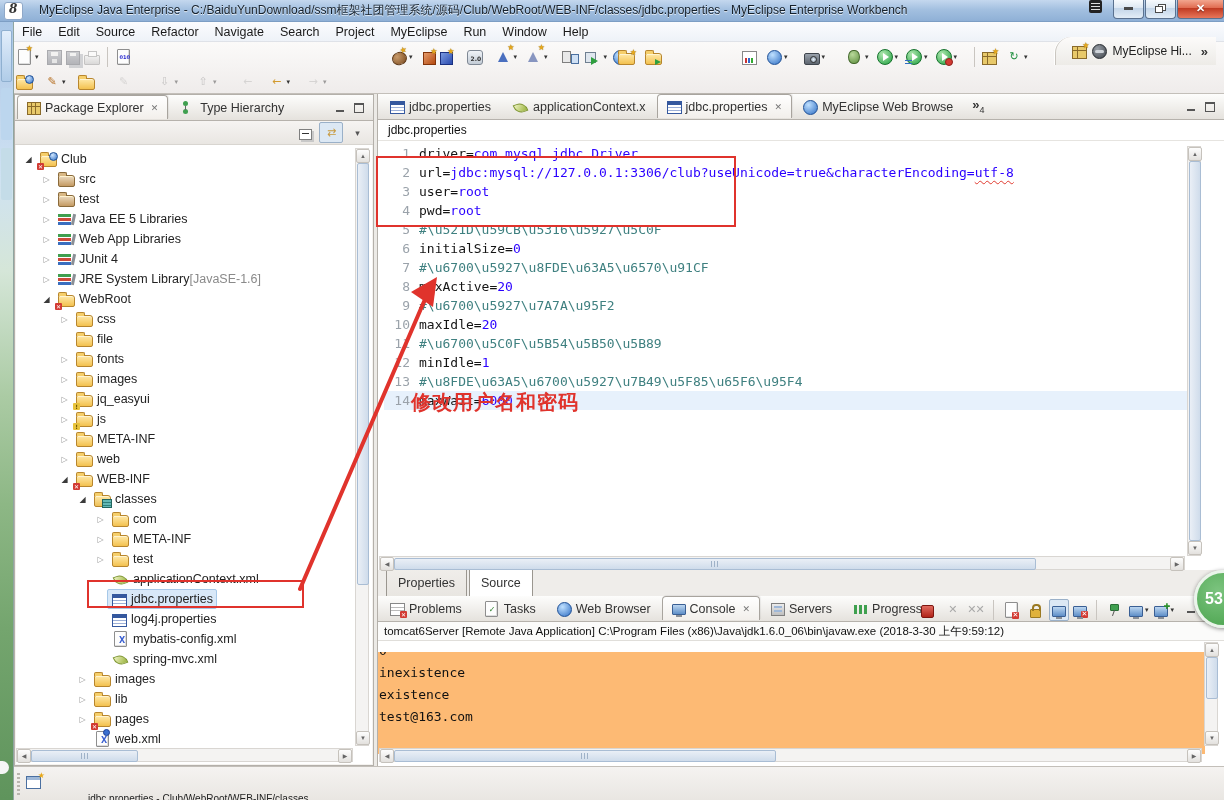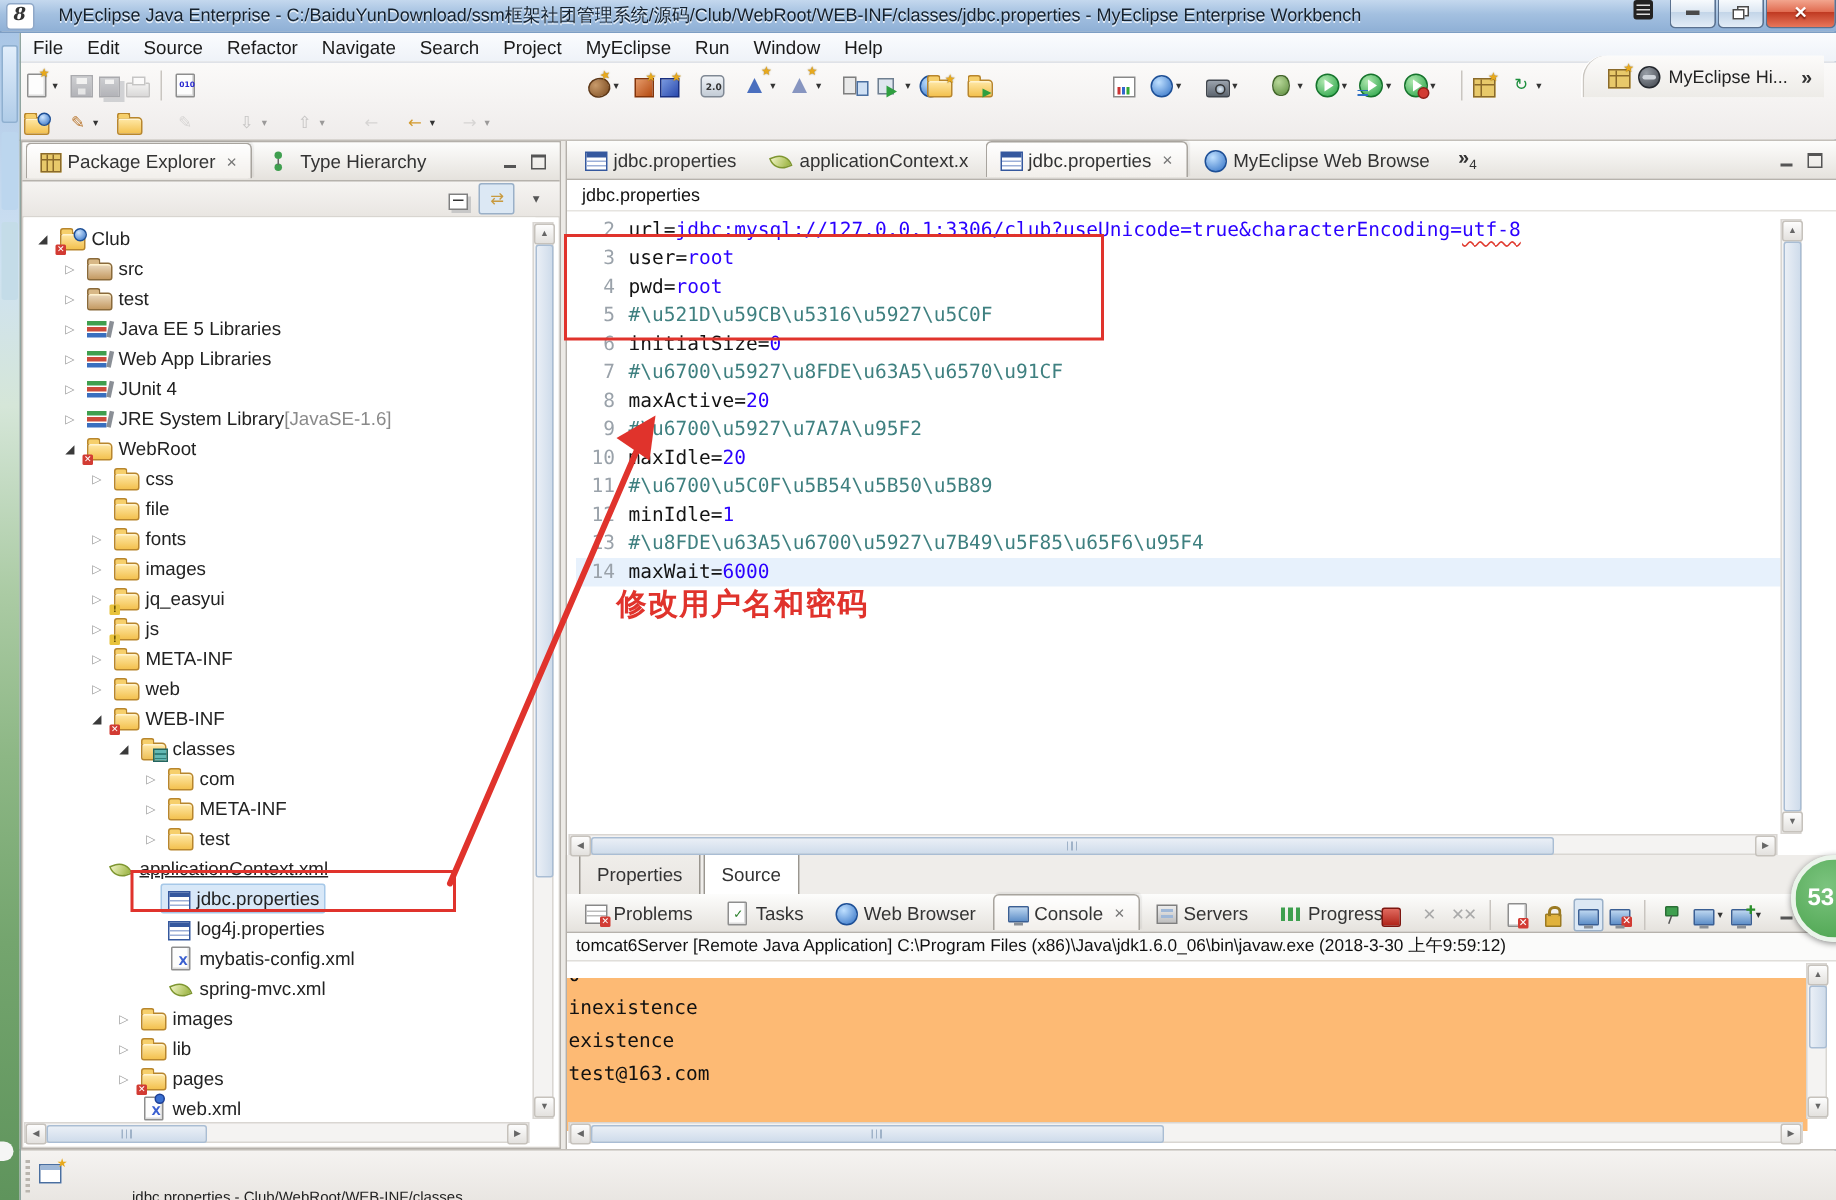--- a/index.html
+++ b/index.html
@@ -607,21 +607,21 @@
             <span class="tlbl">META-INF</span>
           </span>
         </div>
         <div class="trow" style="padding-left: 78px;">
           <span class="tarr col">▷</span>
           <span class="tsel">
             <span class="tico"><span class="ic ic-folder"></span></span>
             <span class="tlbl">test</span>
           </span>
         </div>
-        <div class="trow" style="padding-left: 38px; text-decoration: underline;">
+        <div class="trow" style="padding-left: 78px;">
           <span class="tarr"></span>
           <span class="tsel">
             <span class="tico"><span class="ic ic-leaf"></span></span>
             <span class="tlbl">applicationContext.xml</span>
           </span>
         </div>
         <div class="trow" style="padding-left: 78px;">
           <span class="tarr"></span>
           <span class="tsel sel">
             <span class="tico"><span class="ic ic-props"></span></span>
@@ -706,20 +706,21 @@
         <span class="mmb">
             <span class="g-min2"></span>
           </span>
         <span class="mmb">
             <span class="g-max"></span>
           </span>
       </span>
     </div>
     <div class="eheader">jdbc.properties</div>
     <div class="code">
+        <div class="cl"><span class="ln">1</span><span class="ct"><span class="k">driver=</span><span class="v">com.mysql.jdbc.Driver</span></span></div>
         <div class="cl"><span class="ln">2</span><span class="ct"><span class="k">url=</span><span class="v">jdbc:mysql://127.0.0.1:3306/club?useUnicode=true&amp;characterEncoding=</span><span class="v sq">utf-8</span></span></div>
         <div class="cl"><span class="ln">3</span><span class="ct"><span class="k">user=</span><span class="v">root</span></span></div>
         <div class="cl"><span class="ln">4</span><span class="ct"><span class="k">pwd=</span><span class="v">root</span></span></div>
         <div class="cl"><span class="ln">5</span><span class="ct"><span class="c">#\u521D\u59CB\u5316\u5927\u5C0F</span></span></div>
         <div class="cl"><span class="ln">6</span><span class="ct"><span class="k">initialSize=</span><span class="v">0</span></span></div>
         <div class="cl"><span class="ln">7</span><span class="ct"><span class="c">#\u6700\u5927\u8FDE\u63A5\u6570\u91CF</span></span></div>
         <div class="cl"><span class="ln">8</span><span class="ct"><span class="k">maxActive=</span><span class="v">20</span></span></div>
         <div class="cl"><span class="ln">9</span><span class="ct"><span class="c">#\u6700\u5927\u7A7A\u95F2</span></span></div>
         <div class="cl"><span class="ln">10</span><span class="ct"><span class="k">maxIdle=</span><span class="v">20</span></span></div>
         <div class="cl"><span class="ln">11</span><span class="ct"><span class="c">#\u6700\u5C0F\u5B54\u5B50\u5B89</span></span></div>

